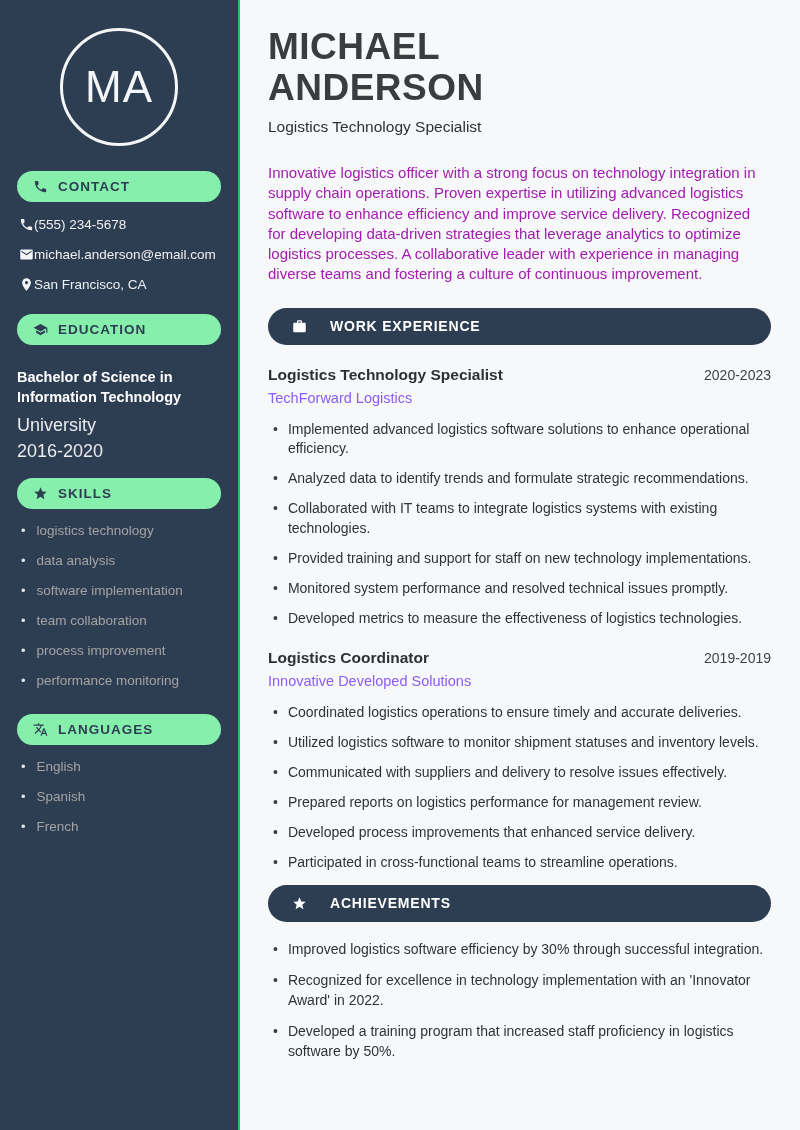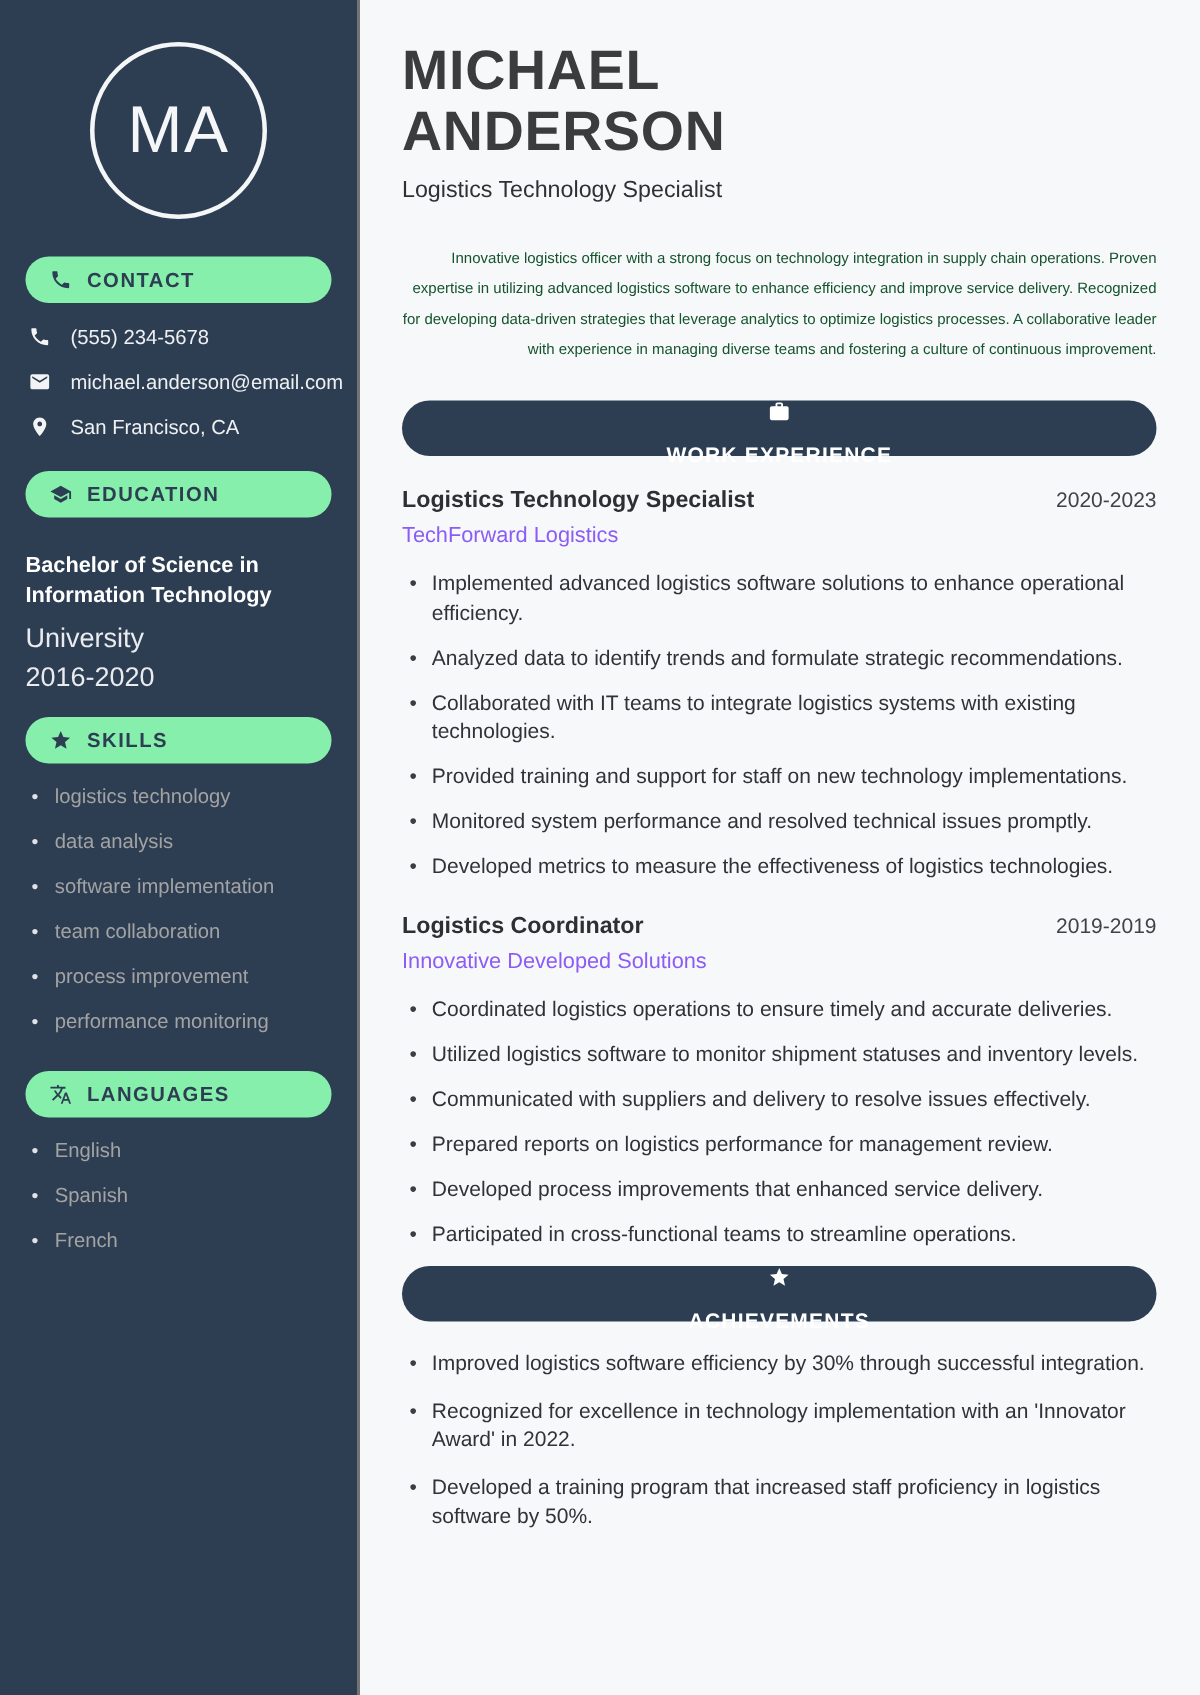--- a/index.html
+++ b/index.html
@@ -8,21 +8,21 @@
     width: 800px; height: 1130px;
     font-family: "Liberation Sans", sans-serif;
     background: #f7f8f9;
   }
   .page { display: flex; width: 800px; height: 1130px; overflow: hidden; }
 
   
   .sidebar {
     width: 240px; flex-shrink: 0;
     background: #2d3e53;
-    border-right: 2px solid #737373;
+    border-right: 2px solid #22c55e;
     color: #eef0f2;
     padding: 28px 17px 0 17px;
   }
   .avatar {
     width: 118px; height: 118px;
     border: 3px solid #f4f6f8;
     border-radius: 50%;
     margin: 0 auto;
     display: flex; align-items: center; justify-content: center;
     color: #f4f6f8; font-size: 44px; letter-spacing: 1px; font-weight: 400;
@@ -34,21 +34,21 @@
     padding: 0 16px;
     font-weight: 700; font-size: 13.5px; letter-spacing: 1px;
   }
   .side-pill svg { width: 15px; height: 15px; fill: #2d3e53; flex-shrink: 0; }
   .pill-contact { margin-top: 25px; }
   .pill-education { margin-top: 22px; }
   .pill-skills { margin-top: 16px; }
   .pill-languages { margin-top: 25px; }
   .contact-rows { margin-top: 8px; }
   .contact-row {
-    display: flex; align-items: center; gap: 13px;
+    display: flex; align-items: center; 
     margin-top: 15px; font-size: 13.5px; color: #eef0f2;
     padding-left: 2px;
   }
   .contact-row svg { width: 15px; height: 15px; fill: #f2f4f6; flex-shrink: 0; }
   .degree {
     font-weight: 700; font-size: 14.5px; line-height: 19.5px;
     color: #ffffff; margin-top: 23px;
   }
   .edu-line { font-size: 18px; color: #e9ebee; margin-top: 8px; }
   .edu-years { margin-top: 5px; }
@@ -61,29 +61,29 @@
 
   
   .main { flex: 1; padding: 26px 29px 0 28px; }
   .name {
     margin: 0; font-size: 37px; line-height: 41px;
     font-weight: 700; color: #3b3c3e; letter-spacing: 0.5px;
   }
   .name span { display: block; }
   .subtitle { font-size: 15.5px; color: #2e3134; margin-top: 10px; }
   .summary {
-    font-size: 10px; line-height: 20.3px; color: #14532d;
-    margin-top: 27px; max-width: 505px; text-align: right;
+    font-size: 15px; line-height: 20.3px; color: #a21caf;
+    margin-top: 27px; max-width: 505px;
   }
   .main-pill {
     background: #2d3e53; color: #ffffff;
     height: 37px; border-radius: 18.5px;
-    display: flex; align-items: center; gap: 13px;
+    display: flex; align-items: center; gap: 23px;
     padding: 0 24px;
-    font-weight: 700; font-size: 14px; letter-spacing: 0.8px; flex-direction: column;
+    font-weight: 700; font-size: 14px; letter-spacing: 0.8px;
   }
   .main-pill svg { width: 15px; height: 15px; fill: #ffffff; flex-shrink: 0; }
   .pill-work { margin-top: 23px; }
   .pill-achievements { margin-top: 12px; }
   .job { margin-top: 21px; }
   .job-head { display: flex; justify-content: space-between; align-items: baseline; }
   .job-title { font-size: 15.5px; font-weight: 700; color: #2d3033; }
   .job-dates { font-size: 14px; color: #3f4348; }
   .company { font-size: 14.5px; color: #8b5cf6; margin-top: 6px; }
   .bullets { list-style: none; margin: 14px 0 0 0; padding: 0 0 0 5px; }

